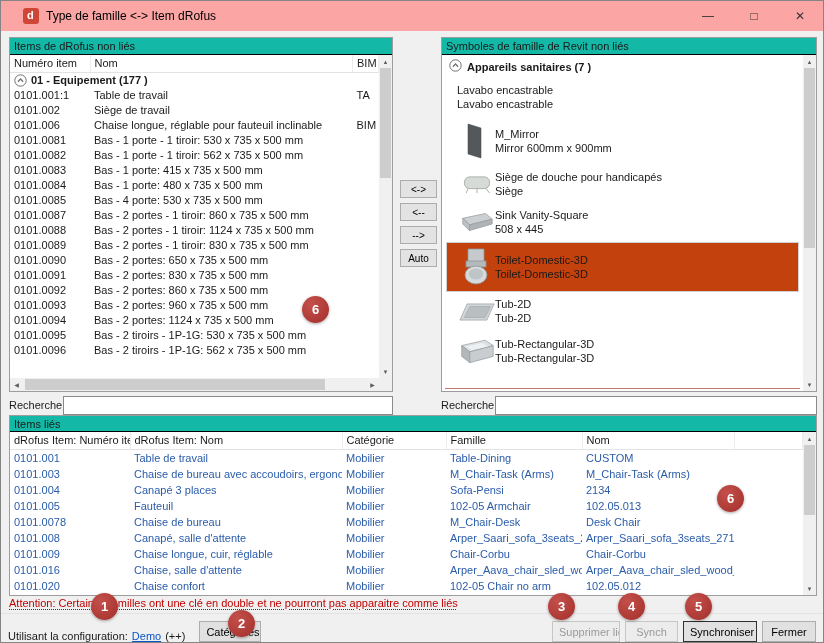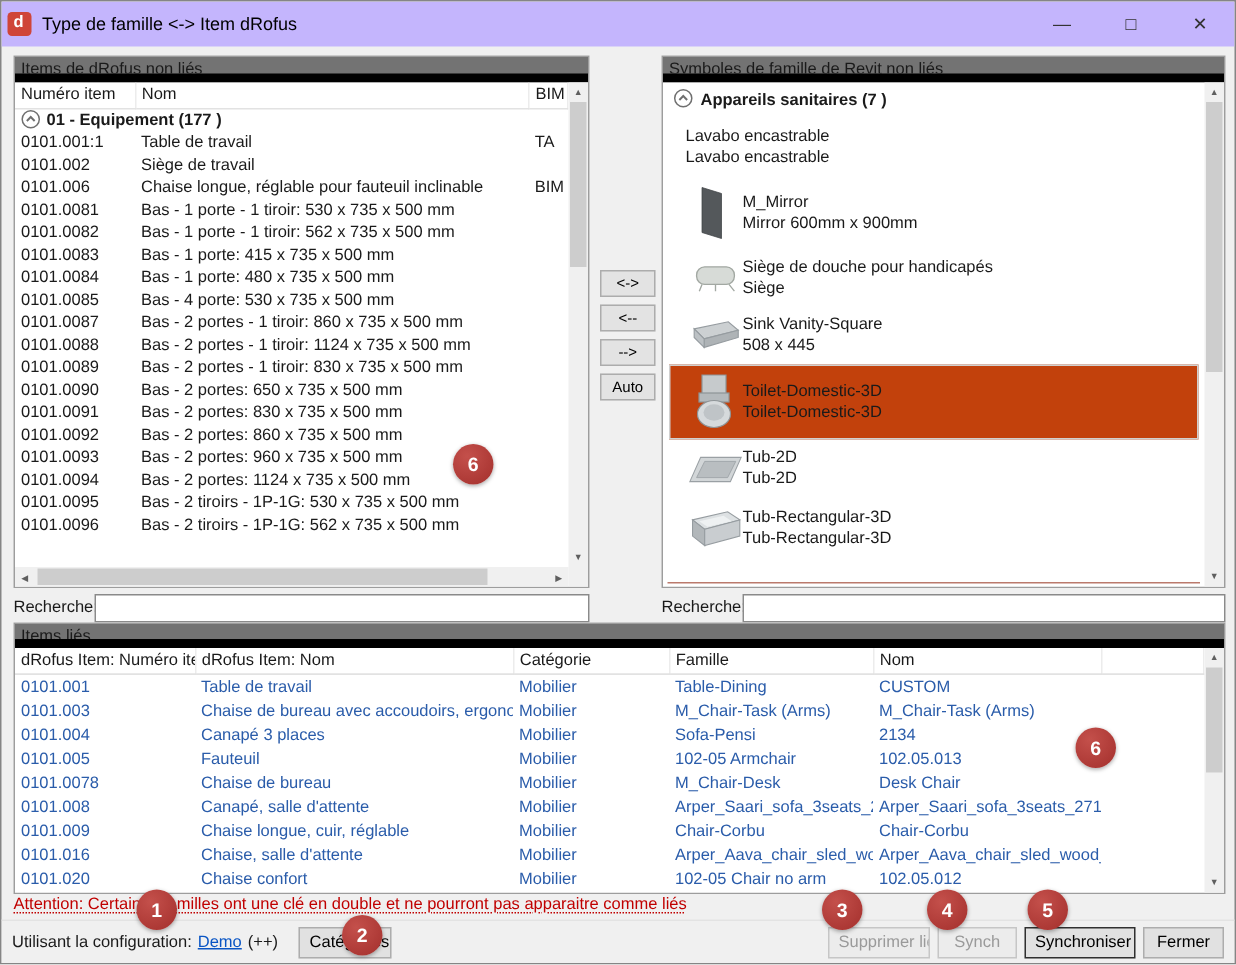--- a/index.html
+++ b/index.html
@@ -1,30 +1,30 @@
 <!DOCTYPE html>
 <html><head>
 <meta charset="utf-8">
 <style>
   *{box-sizing:border-box;margin:0;padding:0;}
   html,body{background:#ffffff;}
   body{font-family:"Liberation Sans",sans-serif;font-size:11px;color:#1a1a1a;}
   .window{position:relative;width:824px;height:643px;background:#f0f0f0;border:1px solid #858585;overflow:hidden;}
 
   
-  .titlebar{position:absolute;left:0;top:0;right:0;height:30px;background:#c4b5fd;display:flex;align-items:center;padding-left:4px;}
+  .titlebar{position:absolute;left:0;top:0;right:0;height:30px;background:#fca5a5;display:flex;align-items:center;padding-left:22px;}
   .app-icon{width:16px;height:16px;border-radius:3px;background:#cf4538;position:relative;flex:0 0 16px;margin-right:7px;}
   .app-icon::after{content:"d";color:#fff;font-weight:bold;font-size:11px;position:absolute;left:4px;top:1px;}
   .title{font-size:12px;color:#000;}
   .win-controls{margin-left:auto;display:flex;height:100%;}
   .win-btn{width:46px;height:100%;border:none;background:transparent;font-size:12px;color:#333;display:flex;align-items:center;justify-content:center;font-family:inherit;cursor:default;}
 
   
   .panel{position:absolute;background:#fff;border:1px solid #9d9d9d;}
-  .panel-title{height:17px;line-height:17px;padding-left:4px;background:#737373;border-bottom:6px solid #000000;white-space:nowrap;overflow:hidden;}
+  .panel-title{height:17px;line-height:17px;padding-left:4px;background:#14b8a6;border-bottom:1px solid #000000;white-space:nowrap;overflow:hidden;}
   .list-area{position:absolute;left:0;right:0;top:17px;bottom:0;background:#fff;}
   .grid-wrap{position:absolute;left:0;top:0;right:13px;bottom:13px;overflow:hidden;}
   .grid-wrap.noh{bottom:0;}
   table.grid{width:100%;border-collapse:collapse;table-layout:fixed;font-size:11px;}
   table.grid th{height:17px;font-weight:400;text-align:left;padding:0 4px;border-right:1px solid #ececec;border-bottom:1px solid #e2e2e2;white-space:nowrap;overflow:hidden;}
   table.grid td{height:15px;line-height:15px;padding:0 4px;white-space:nowrap;overflow:hidden;}
   .linked table.grid td{height:16px;line-height:16px;color:#2a5caa;}
   tr.group-row td{font-weight:bold;height:16px;}
   .gwrap{display:inline-flex;align-items:center;gap:4px;}
   .gwrap svg{vertical-align:middle;}
@@ -55,21 +55,21 @@
   .revit-item{display:flex;align-items:center;padding:4px 4px;margin:1px 4px 1px 1px;border:1px solid transparent;}
   .revit-item .ricon{width:44px;flex:0 0 44px;display:flex;justify-content:flex-start;padding-left:8px;}
   .revit-item.noicon{padding-left:10px;}
   .rtext{display:flex;flex-direction:column;gap:1px;overflow:hidden;}
   .rtext .l1,.rtext .l2{line-height:13px;white-space:nowrap;overflow:hidden;}
   .revit-item.selected{background:#c2410c;border:1px solid #d0d0d0;}
   .red-divider{position:absolute;left:3px;right:16px;bottom:2px;border-bottom:1px solid #bb7a6d;}
 
   
   .warning{position:absolute;left:8px;top:596px;color:#c00000;text-decoration:underline dotted #c00000;text-underline-offset:2px;white-space:nowrap;}
-  .footer{position:absolute;left:0;right:0;bottom:0;height:29px;background:#f0f0f0;display:flex;align-items:center;padding:0 7px;border-top:1px solid #e3e3e3;}
+  .footer{position:absolute;left:0;right:0;bottom:0;height:29px;background:#f0f0f0;display:flex;align-items:flex-end;padding:0 7px;border-top:1px solid #e3e3e3;}
   .config-link{color:#0a55c4;text-decoration:underline;margin:0 4px;cursor:pointer;}
   .btn{height:21px;background:#e1e1e1;border:1px solid #adadad;font-size:11px;font-family:inherit;white-space:nowrap;overflow:hidden;padding:0 6px;text-align:center;cursor:default;}
   .btn:disabled{color:#9a9a9a;background:#ececec;border-color:#c6c6c6;}
   .btn.default{border:1px solid #303030;}
   .btn-categories{width:62px;margin-left:14px;}
   .footer-right{margin-left:auto;display:flex;gap:5px;align-items:center;}
   .btn-delete{width:68px;}
   .btn-synch{width:53px;}
   .btn-syncall{width:74px;}
   .btn-close{width:54px;}

